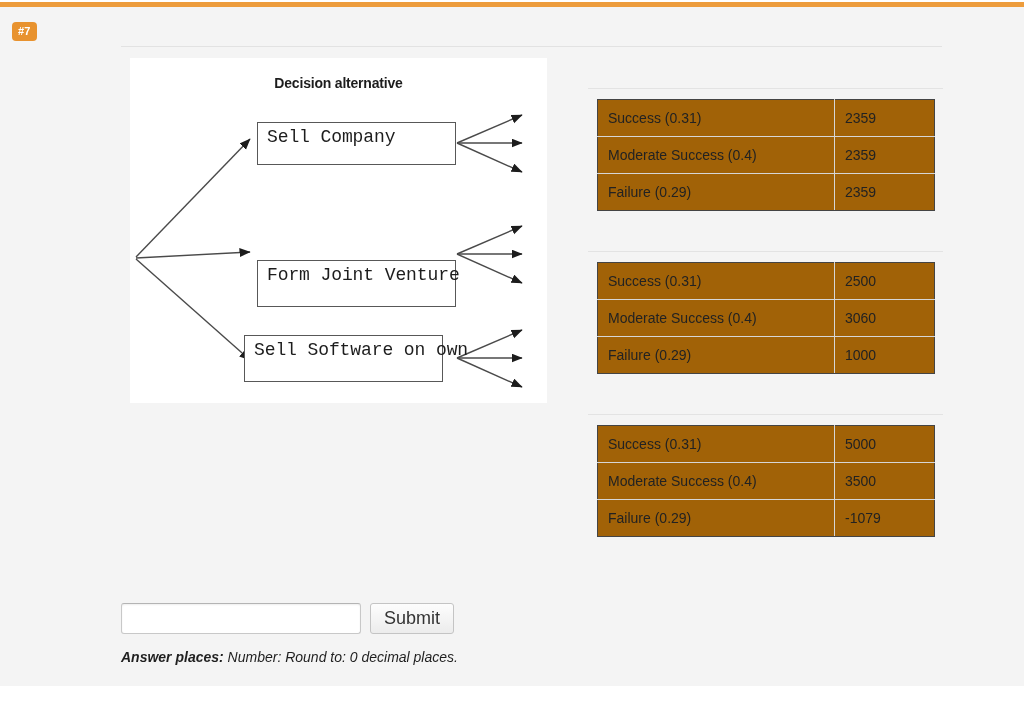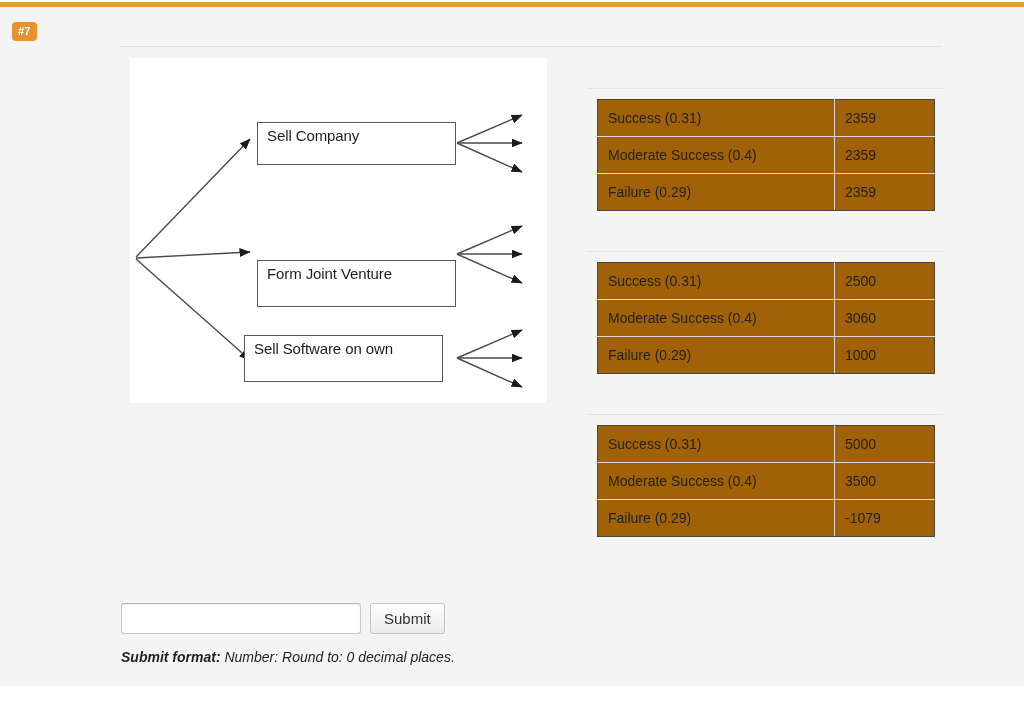--- a/index.html
+++ b/index.html
@@ -92,24 +92,25 @@
   .node-box {
     position: absolute;
     border: 1.6px solid #585858;
     background: #ffffff;
     box-sizing: border-box;
   }
   .node-label {
     position: absolute;
     left: 9px;
     top: 4px;
-    font-size: 15px;
+    font-size: 18px;
     color: #1d1d1d;
     letter-spacing: -0.1px;
     white-space: nowrap;
+    font-family: Liberation Mono, monospace;
   }
   
   .table-group { position: absolute; }
   .table-sep {
     position: absolute;
     left: 0; top: 0;
     width: 355px;
     height: 1px;
     background: #e3e3e3;
   }
@@ -160,21 +161,21 @@
   }
   .submit-btn {
     margin-left: 9px;
     height: 31px;
     padding: 0 13px;
     box-sizing: border-box;
     border: 1px solid #c4c4c4;
     border-radius: 3px;
     background: linear-gradient(#fdfdfd, #ececec);
     font-family: "Liberation Sans", sans-serif;
-    font-size: 15px;
+    font-size: 18px;
     color: #333333;
     cursor: pointer;
   }
   .answer-format {
     position: absolute;
     left: 121px; top: 649px;
     font-size: 14px;
     font-style: italic;
     color: #1f1f1f;
   }
@@ -187,20 +188,21 @@
 
   <div class="panel"></div>
   <div class="top-bar"></div>
 
   <div class="qnum">#7</div>
 
 
   <div class="hr-main"></div>
 
   <div class="diagram">
+    <div class="diagram-title">Decision alternative</div>
 
     <svg width="417" height="345" viewBox="0 0 417 345">
       <defs>
         <marker id="ah" markerWidth="9" markerHeight="9" refX="7.5" refY="3.2" orient="auto" markerUnits="strokeWidth">
           <path d="M0,0 L8,3.2 L0,6.4 z" fill="#1c1c1c"></path>
         </marker>
       </defs>
       <g stroke="#4a4a4a" stroke-width="1.4" fill="none" marker-end="url(#ah)">
 
         <path d="M6,199 L120,81"></path>
@@ -293,16 +295,16 @@
       </tbody>
     </table>
   </div>
 
   <div class="answer-row">
     <input class="answer-input" type="text" placeholder="" style="">
     <button class="submit-btn">Submit</button>
   </div>
 
   <div class="answer-format">
-    <b>Submit format:</b><span> Number: Round to: 0 decimal places.</span>
+    <b>Answer places:</b><span> Number: Round to: 0 decimal places.</span>
   </div>
 
 </div>
 
 </body></html>

